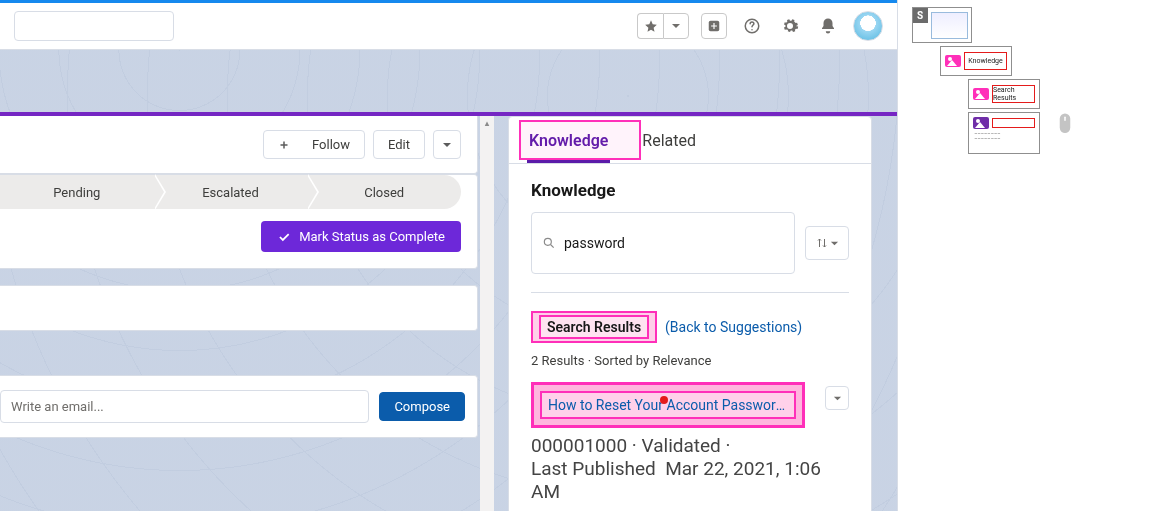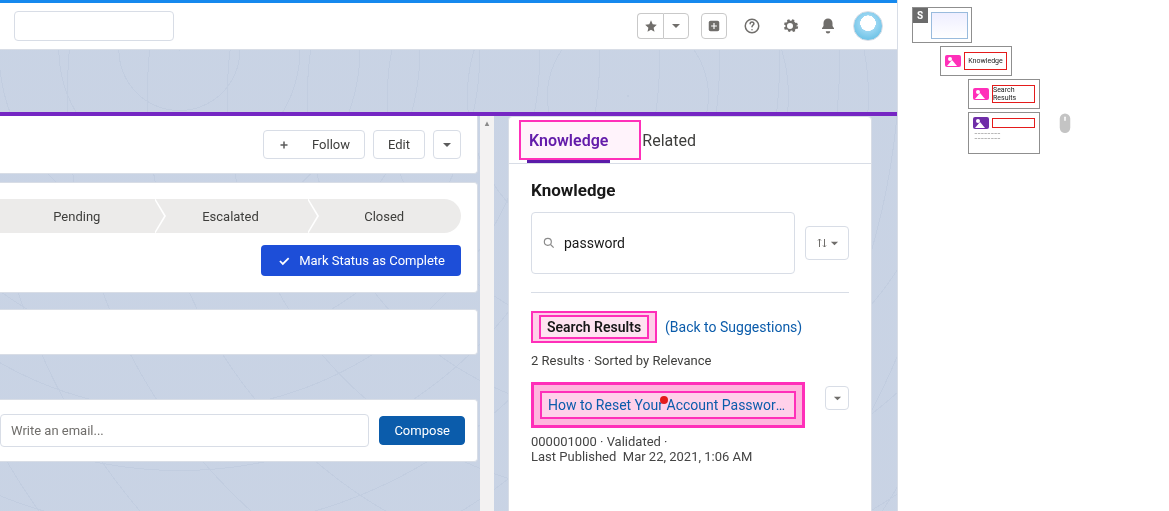--- a/index.html
+++ b/index.html
@@ -27,29 +27,29 @@
     repeating-radial-gradient(circle at 70% 10%,#b0bdd5 0 1px,transparent 1px 80px);opacity:.25;}
   .purple-strip { position:absolute; top:62px; left:0; right:0; height:4px; background:#7526c3; }
 
   
   .left-col { position:absolute; left:0; top:66px; width:478px; }
   .page-header { background:#fff; border:1px solid #d8dde6; border-left:none; border-top:none; border-radius:0 0 4px 0; padding:14px 16px 14px 8px; display:flex; justify-content:flex-end; gap:8px; }
   .btn { border:1px solid #d8dde6; background:#fff; color:#3e3e3c; font-size:13px; padding:6px 14px; border-radius:4px; cursor:pointer; display:inline-flex; align-items:center; gap:22px;}
   .btn-caret{padding:6px 8px;}
   .btn.primary{background:#0b5cab;color:#fff;border-color:#0b5cab;}
 
-  .path-card{ margin-top:8px; background:#fff; border:1px solid #d8dde6; border-right:1px solid #d8dde6; border-left:none; border-radius:0 4px 4px 0; padding:16px 16px 16px 0;}
+  .path-card{ margin-top:0; background:#fff; border:1px solid #d8dde6; border-right:1px solid #d8dde6; border-left:none; border-radius:0 4px 4px 0; padding:0 16px 16px 0;}
   .path{display:flex;height:34px;}
   .chev{position:relative;flex:1;display:flex;align-items:center;justify-content:center;font-size:13px;color:#3e3e3c;background:#ecebea;}
   .chev::after{content:"";position:absolute;right:-10px;top:0;border-top:17px solid transparent;border-bottom:17px solid transparent;border-left:10px solid #ecebea;z-index:2;}
   .chev::before{content:"";position:absolute;right:-12px;top:-1px;border-top:18px solid transparent;border-bottom:18px solid transparent;border-left:11px solid #fff;z-index:1;}
   .chev:last-child::after,.chev:last-child::before{display:none;}
   .chev:last-child{border-radius:0 17px 17px 0;}
   .mark-row{display:flex;justify-content:flex-end;margin-top:12px;}
-  .mark-btn{background:#1d4ed8;color:#fff;border:none;border-radius:4px;padding:8px 16px;font-size:13px;display:inline-flex;align-items:center;gap:8px;cursor:pointer;}
+  .mark-btn{background:#6d28d9;color:#fff;border:none;border-radius:4px;padding:8px 16px;font-size:13px;display:inline-flex;align-items:center;gap:8px;cursor:pointer;}
 
   .gap-card{margin-top:16px;height:46px;background:#fff;border:1px solid #d8dde6;border-left:none;border-radius:0 4px 4px 0;}
 
   .email-card{margin-top:44px;background:#fff;border:1px solid #d8dde6;border-left:none;border-radius:0 4px 4px 0;padding:14px 12px 14px 0;display:flex;gap:10px;align-items:center;}
   .email-input{flex:1;border:1px solid #d8dde6;border-radius:4px;padding:8px 10px;font-size:13px;color:#3e3e3c;}
   .email-input::placeholder{color:#706e6b;}
 
   
   .right-col{position:absolute;left:508px;top:66px;width:364px;bottom:0;}
   .kcard{background:#fff;border:1px solid #d8dde6;border-radius:4px;min-height:440px;position:relative;padding-bottom:20px;}
@@ -70,21 +70,21 @@
   .sr-pill{border:2px solid #ff2fb9;background:#ffcfe9;padding:6px;display:inline-block;}
   .sr-pill-inner{border:2px solid #ff2fb9;padding:2px 6px;font-weight:600;color:#181818;background:#ffe3f1;}
   .linksmall{color:#0b5cab;cursor:pointer;}
   .meta{font-size:13px;color:#3e3e3c;margin-bottom:14px;}
   .meta .dot::before{content:" · ";}
   .article{position:relative;padding-right:26px;}
   .art-pill{border:3px solid #ff2fb9;background:#ffb6de;padding:6px;margin-bottom:6px;width:274px;}
   .art-pill-inner{border:2px solid #ff2fb9;background:#ffd1ea;padding:4px 6px;color:#0b5cab;font-size:14px;white-space:nowrap;overflow:hidden;text-overflow:ellipsis;}
   .reddot{position:absolute;left:129px;top:14px;width:8px;height:8px;background:#e41b1b;border-radius:50%;}
   .art-menu{position:absolute;right:0;top:4px;width:24px;height:24px;border:1px solid #d8dde6;border-radius:4px;display:flex;align-items:center;justify-content:center;color:#706e6b;cursor:pointer;}
-  .art-meta{font-size:13px;color:#444;}
+  .art-meta{font-size:19px;color:#444;}
   .art-desc{font-size:13.5px;color:#181818;margin-top:6px;line-height:1.4;}
 
   
   .hide-tab{position:absolute;right:0;top:113px;width:18px;height:80px;background:#0b5cab;color:#fff;font-size:11px;font-weight:700;letter-spacing:1px;display:flex;align-items:center;justify-content:center;writing-mode:vertical-rl;transform:rotate(180deg);border-radius:0 4px 4px 0;cursor:pointer;}
 
   
   .outer-scroll{position:absolute;right:0;top:50px;bottom:0;width:16px;background:#f3f2f2;border-left:1px solid #e5e5e5;}
   .outer-thumb{position:absolute;left:2px;width:12px;top:2px;height:300px;background:#c9c9c9;border-radius:6px;}
   .outer-arrow{position:absolute;left:0;width:16px;height:16px;display:flex;align-items:center;justify-content:center;color:#706e6b;font-size:10px;}
   .outer-arrow.up{top:0;} .outer-arrow.dn{bottom:0;}

